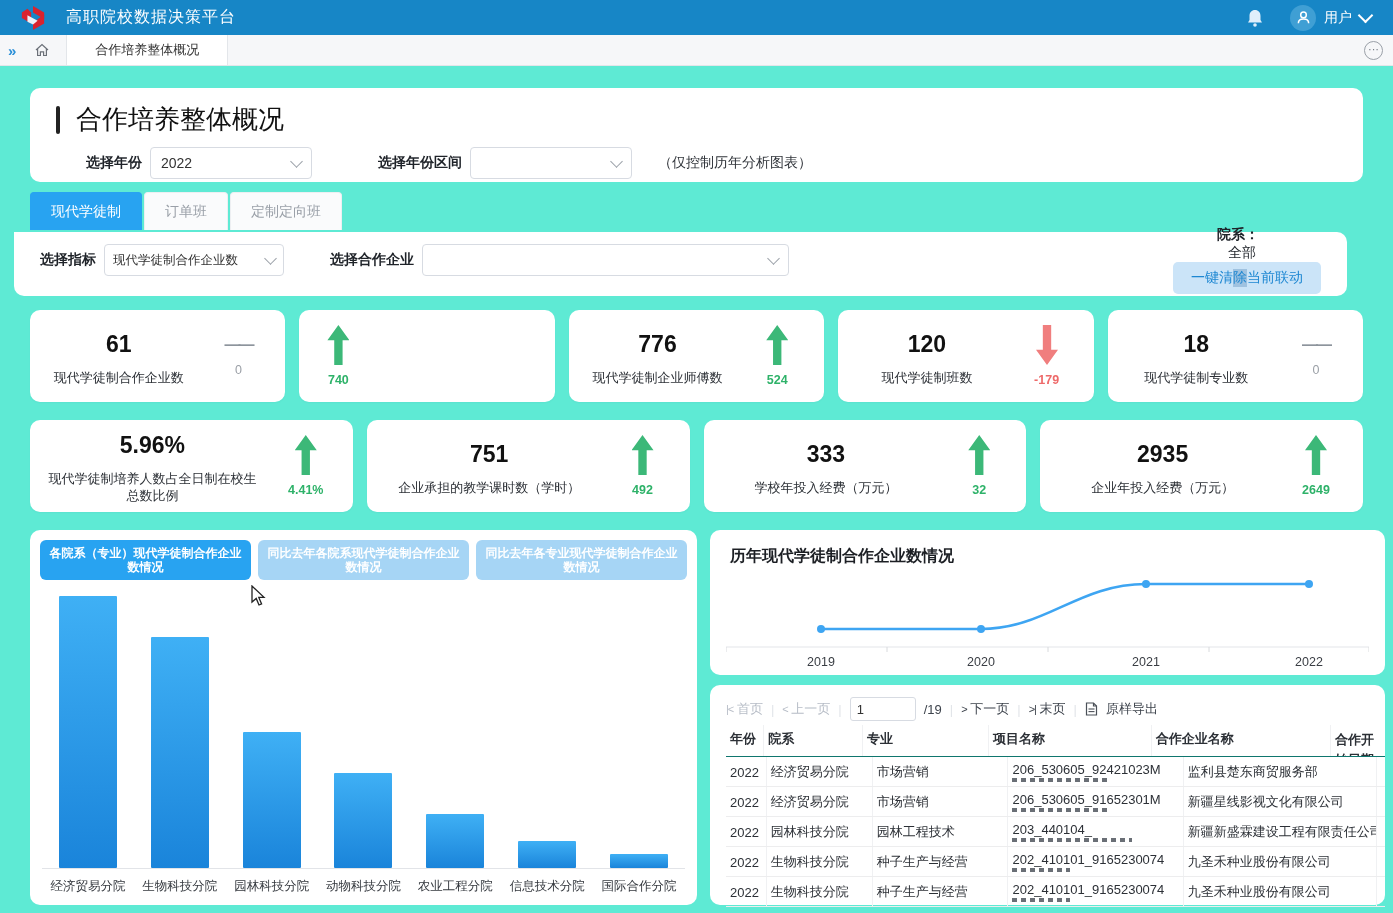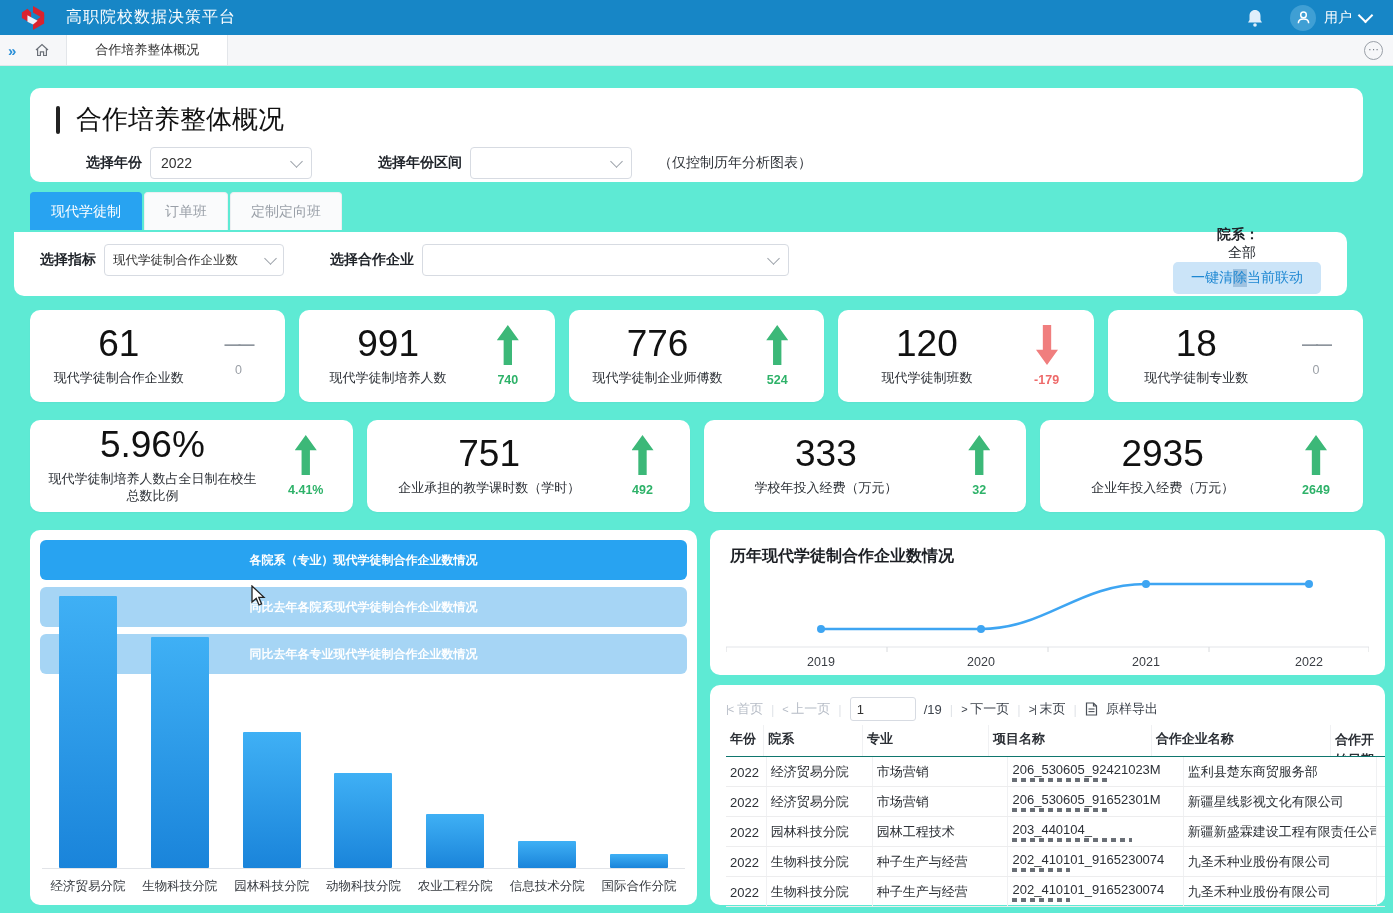--- a/index.html
+++ b/index.html
@@ -48,34 +48,34 @@
   .filter-row{display:flex;align-items:center;height:56px;padding:0 26px;font-size:14px;color:#1f2329;}
   .filter-right{margin-left:auto;display:flex;align-items:center;flex-direction:column;}
   .clear-btn{margin-left:10px;height:29px;padding:16px 18px;background:#cbe4f8;border:none;border-radius:5px;color:#1d87d2;font-size:14px;display:flex;align-items:center;}
   .sel-hl{background:#9fc2e0;}
 
   
   .cards-row{position:absolute;left:30px;display:flex;gap:14px;width:1333px;}
   .row1{top:310px;} .row2{top:420px;}
   .card{background:#fff;border-radius:10px;height:92px;flex:1;display:flex;align-items:center;overflow:hidden;box-shadow:0 1px 2px rgba(30,60,100,.04);}
   .card-main{flex:1;text-align:center;padding:0 6px 0 14px;min-width:0;}
-  .card-value{font-size:37px;font-weight:400;color:#111;line-height:34px;}
+  .card-value{font-size:23px;font-weight:700;color:#111;line-height:34px;}
   .card-label{font-size:13px;color:#2c3036;margin-top:8px;line-height:17px;}
   .card-side{width:78px;flex:0 0 auto;display:flex;flex-direction:column;align-items:center;justify-content:center;gap:8px;padding-right:8px;}
   .arrow{width:22px;height:40px;}
   .trend-up .arrow{background:#3cb878;clip-path:polygon(50% 0,100% 38%,69% 38%,69% 100%,31% 100%,31% 38%,0 38%);}
   .trend-down .arrow{background:#f07e7e;clip-path:polygon(50% 0,100% 38%,69% 38%,69% 100%,31% 100%,31% 38%,0 38%);transform:rotate(180deg);}
   .trend-flat .arrow{width:auto;height:20px;background:none;color:#8d949c;font-weight:700;font-size:16px;letter-spacing:-2px;line-height:20px;}
   .trend-flat .arrow::before{content:"——";}
   .delta{font-size:12.5px;font-weight:700;}
   .trend-up .delta{color:#2eb269;} .trend-down .delta{color:#ee6a6a;} .trend-flat .delta{color:#9a9fa6;font-weight:400;}
 
   
   .panel-bar{left:30px;top:530px;width:667px;height:375px;}
-  .chart-tabs{display:flex;gap:7px;padding:10px 10px 0 10px;flex-direction:column;}
+  .chart-tabs{display:flex;gap:7px;padding:10px 10px 0 10px;}
   .ctab{flex:1;min-height:34px;border-radius:6px;background:#a6d5f5;color:#fff;font-size:12px;font-weight:700;text-align:center;display:flex;align-items:center;justify-content:center;padding:3px 6px;line-height:14px;}
   .ctab.active{background:#28a3f1;}
   .bars-area{position:absolute;left:12px;right:12px;bottom:36px;height:272px;display:flex;align-items:flex-end;justify-content:space-around;border-bottom:1px solid #e2e4e8;}
   .bar{width:58px;background:linear-gradient(180deg,#3fb0f5,#1a84da);border-radius:1px;}
   .xlabels{position:absolute;left:12px;right:12px;bottom:10px;display:flex;}
   .xlabel{flex:1;text-align:center;font-size:12.5px;color:#33373d;}
 
   
   .panel-line{left:710px;top:530px;width:675px;height:145px;}
   .line-title{font-size:16px;font-weight:700;color:#1c1f24;margin:16px 0 0 20px;}
@@ -197,24 +197,20 @@
       <div class="card-main">
         <div class="card-value">61</div>
         <div class="card-label">现代学徒制合作企业数</div>
       </div>
       <div class="card-side trend-flat">
         <div class="arrow"></div>
         <div class="delta">0</div>
       </div>
     </div>
     <div class="card">
-      <div class="card-main">
-        <div class="card-value">991</div>
-        <div class="card-label">现代学徒制培养人数</div>
-      </div>
       <div class="card-side trend-up">
         <div class="arrow"></div>
         <div class="delta">740</div>
       </div>
     </div>
     <div class="card">
       <div class="card-main">
         <div class="card-value">776</div>
         <div class="card-label">现代学徒制企业师傅数</div>
       </div>

